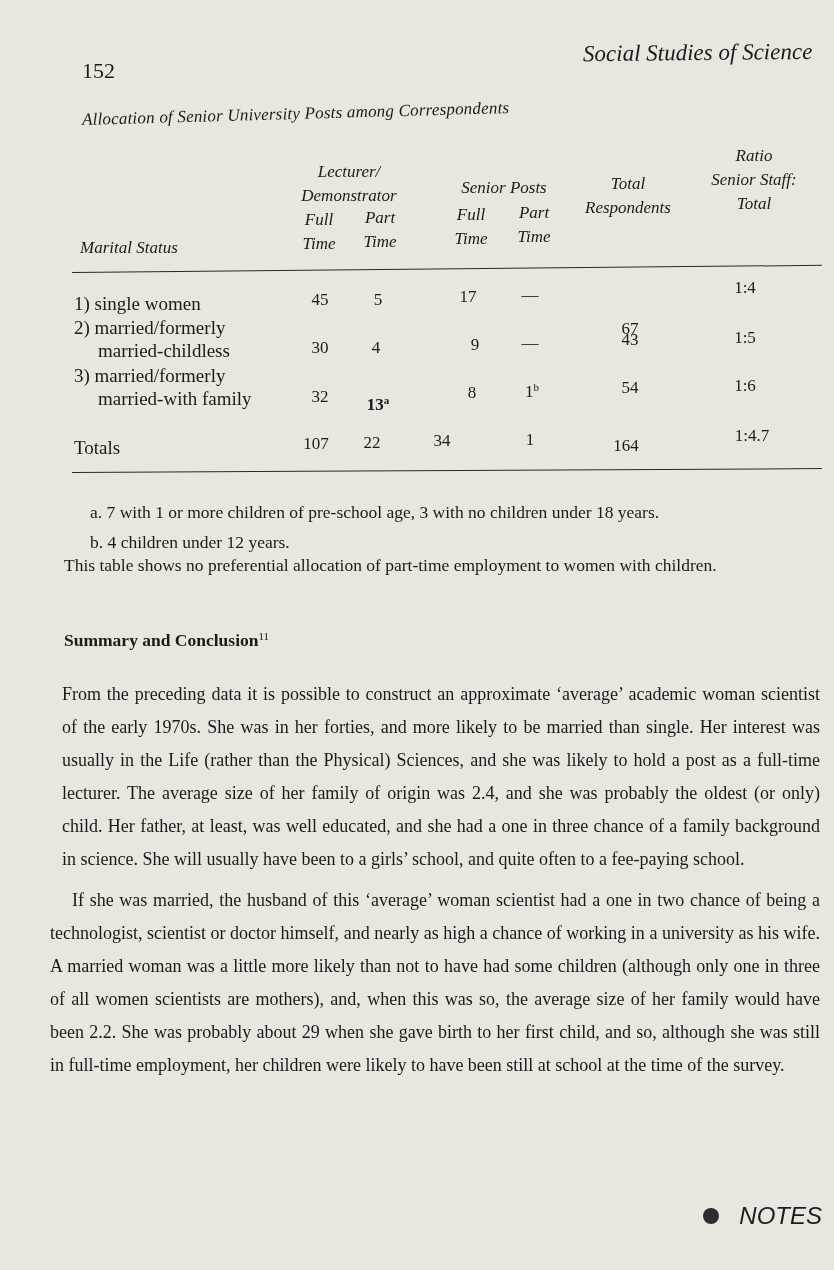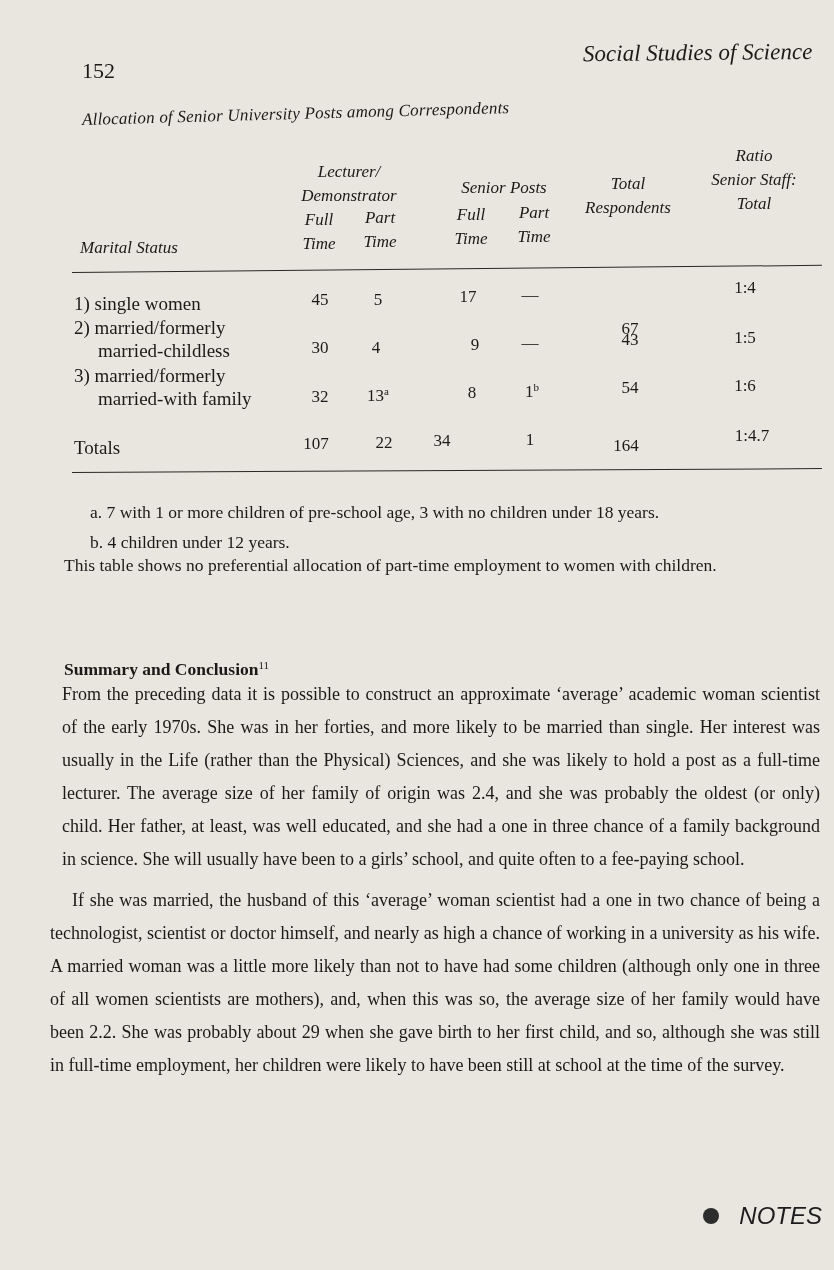--- a/index.html
+++ b/index.html
@@ -17,21 +17,21 @@
 
   .hdr { position: absolute; font-style: italic; font-size: 17px; text-align: center; line-height: 24px; }
   .cell { position: absolute; font-size: 17px; text-align: center; }
   .rowlabel { position: absolute; left: 74px; font-size: 19px; line-height: 23px; }
   sup { font-size: 11px; vertical-align: 6px; }
 
   .rule { position: absolute; height: 0; border-top: 1.5px solid #2a2724; transform-origin: left center; }
 
   .footnote { position: absolute; left: 90px; font-size: 17.5px; }
   .note-text { position: absolute; left: 64px; width: 756px; font-size: 17.5px; line-height: 26px; }
-  .section-heading { position: absolute; left: 64px; top: 630px; font-size: 17.5px; font-weight: bold; margin-top: 29px; }
+  .section-heading { position: absolute; left: 64px; top: 630px; font-size: 17.5px; font-weight: bold; }
   .section-heading sup { font-weight: normal; font-size: 11px; }
 
   .para { position: absolute; left: 50px; width: 770px; font-size: 18px; line-height: 33px; text-align: justify; }
   .para.p2 { text-indent: 22px; }
 
   .notes-tab { position: absolute; right: 12px; top: 1202px; display: flex; align-items: center; gap: 20px; font-family: "Liberation Sans", "DejaVu Sans", sans-serif; font-style: italic; font-size: 24px; color: #1d1c1c; }
   .notes-dot { width: 16px; height: 16px; border-radius: 50%; background: #2d2d2d; display: inline-block; }
 </style>
 </head>
 <body>
@@ -103,31 +103,31 @@
     <div class="cell" style="left:608px; top:330px; width:44px;">43</div>
     <div class="cell" style="left:720px; top:328px; width:50px;">1:5</div>
   </div>
 
   <div>
     <div class="rowlabel" style="top:364px;">
       <div>3) married/formerly</div>
       <div style="padding-left:24px;">married-with family</div>
     </div>
     <div class="cell" style="left:300px; top:387px; width:40px;">32</div>
-    <div class="cell" style="left:356px; top:385px; width:44px;"><span>13</span><sup>a</sup></div>
+    <div class="cell" style="left:356px; top:394px; width:44px;font-weight:bold;"><span>13</span><sup>a</sup></div>
     <div class="cell" style="left:452px; top:383px; width:40px;">8</div>
     <div class="cell" style="left:512px; top:381px; width:40px;"><span>1</span><sup>b</sup></div>
     <div class="cell" style="left:608px; top:378px; width:44px;">54</div>
     <div class="cell" style="left:720px; top:376px; width:50px;">1:6</div>
   </div>
 
   <div>
     <div class="rowlabel" style="top:436px;">Totals</div>
     <div class="cell" style="left:294px; top:434px; width:44px;">107</div>
-    <div class="cell" style="left:364px; top:433px; width:40px;">22</div>
+    <div class="cell" style="left:352px; top:433px; width:40px;">22</div>
     <div class="cell" style="left:422px; top:431px; width:40px;">34</div>
     <div class="cell" style="left:510px; top:430px; width:40px;">1</div>
     <div class="cell" style="left:604px; top:436px; width:44px;">164</div>
     <div class="cell" style="left:722px; top:426px; width:60px;">1:4.7</div>
   </div>
 
   <div class="rule" style="left:72px; top:472px; width:750px; transform:rotate(-0.3deg);"></div>
 
   <div class="footnote" style="top:502px;">a. 7 with 1 or more children of pre-school age, 3 with no children under 18 years.</div>
   <div class="footnote" style="top:532px;">b. 4 children under 12 years.</div>

